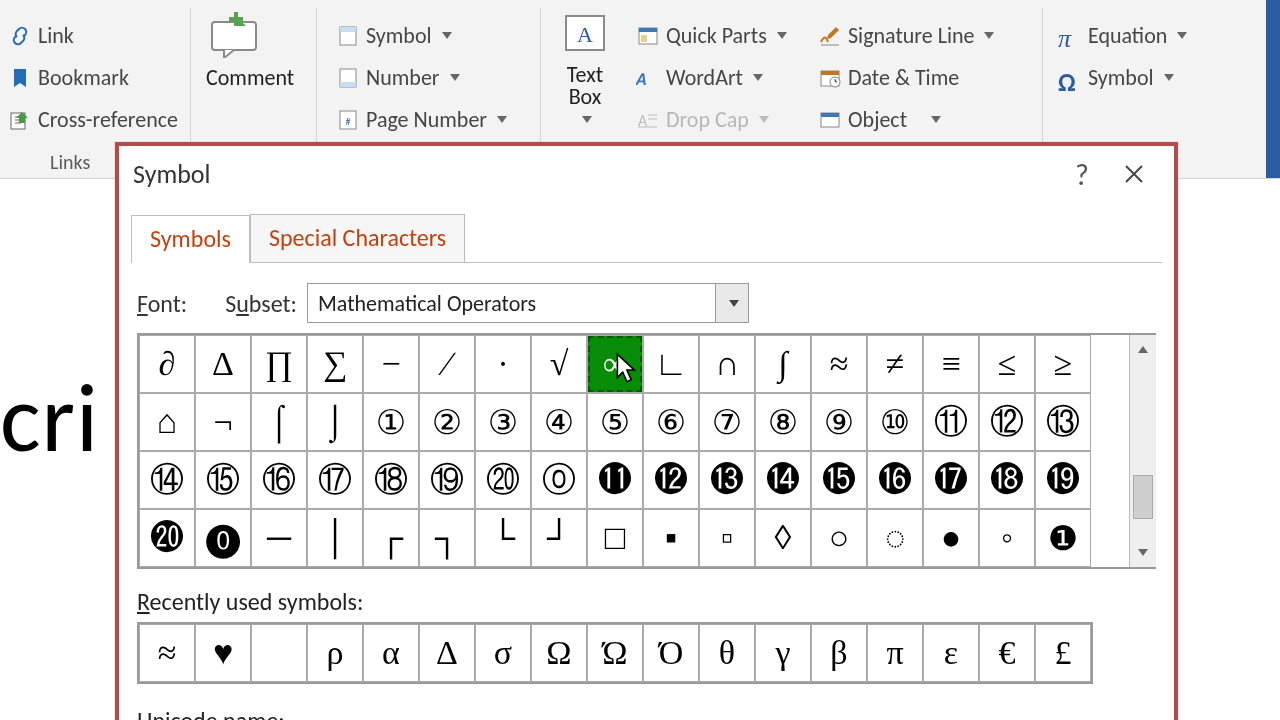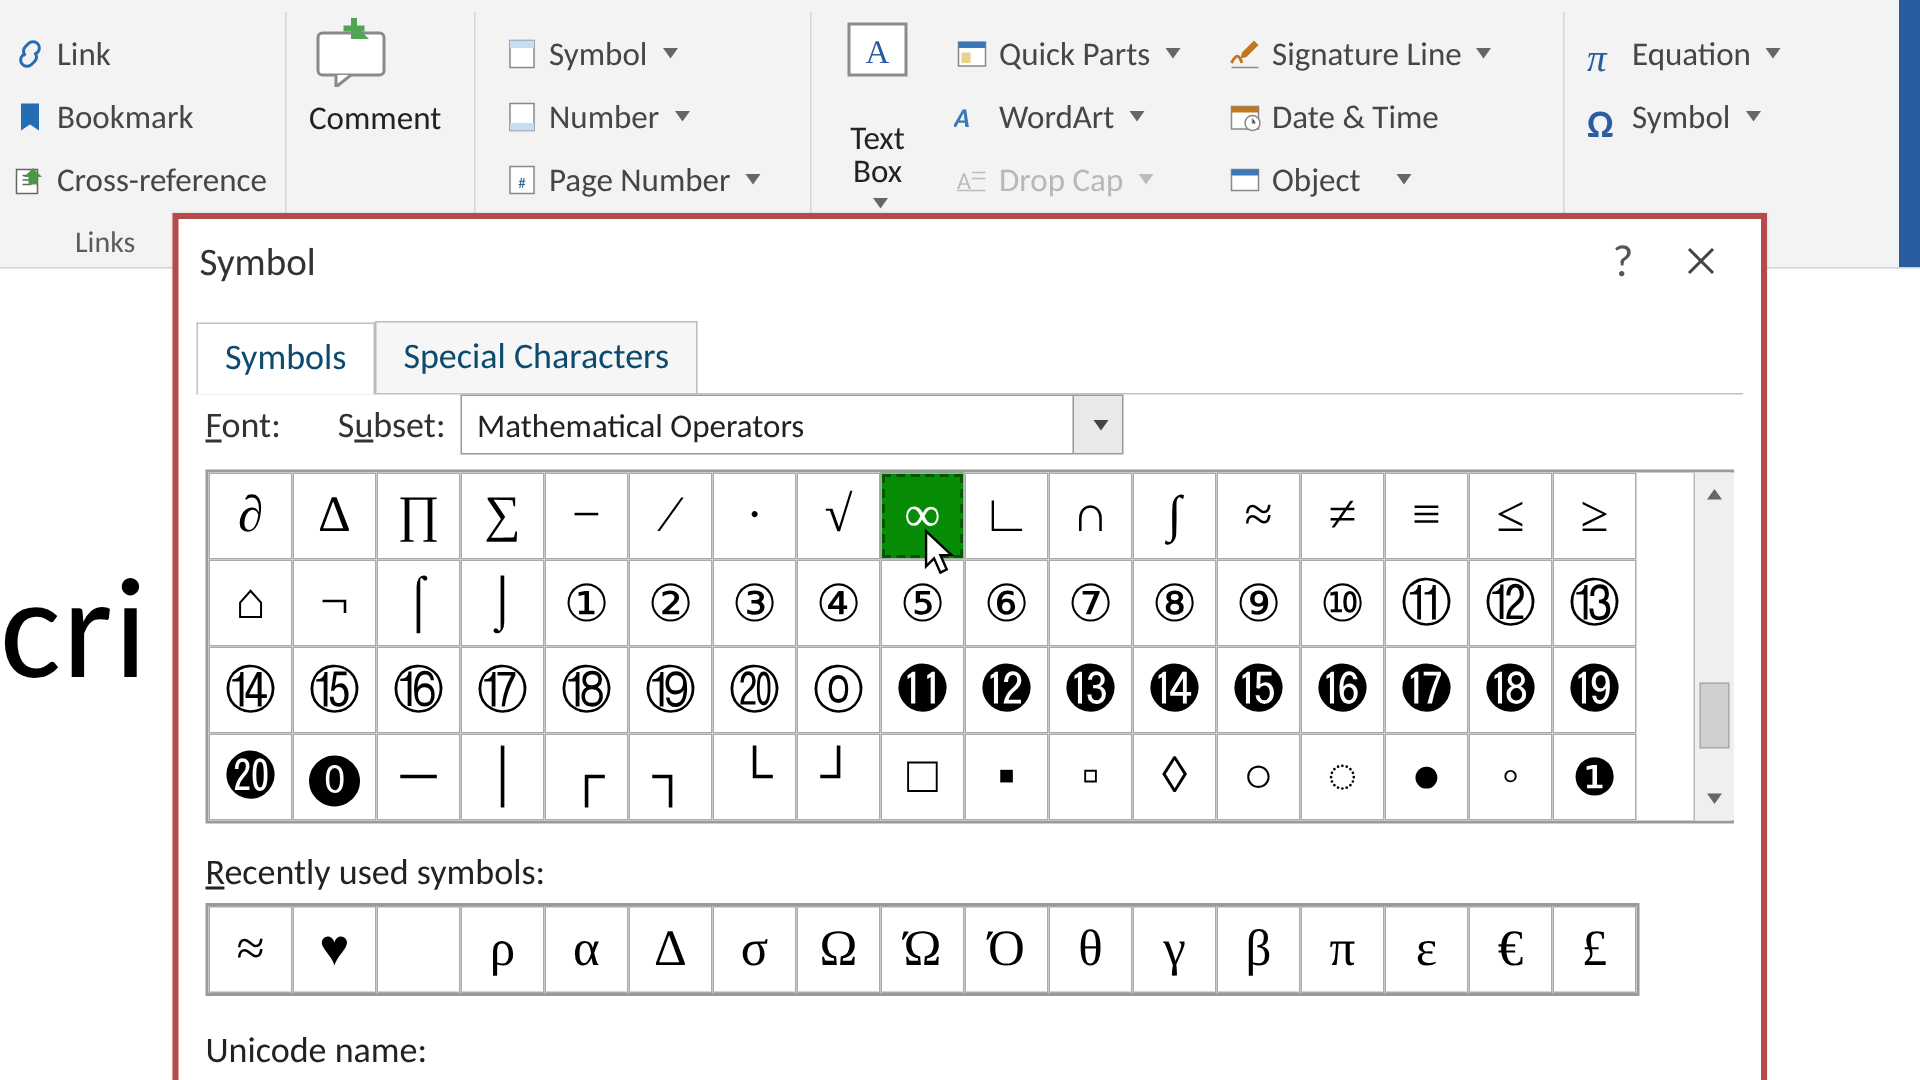--- a/index.html
+++ b/index.html
@@ -16,25 +16,25 @@
   
   .doc-text{position:absolute;left:0;top:360px;font-family:Calibri,Arial;font-size:96px;color:#000;letter-spacing:1px}
   
   .dlg{position:absolute;left:115px;top:142px;width:1055px;height:578px;background:#fff;border:4px solid #b44a4a;box-shadow:0 0 0 1px rgba(0,0,0,.05)}
   .dlg-titlebar{height:56px;display:flex;align-items:center;padding:0 14px;font-size:26px;color:#333}
   .dlg-titlebar .spacer{flex:1}
   .tb-btn{width:52px;height:56px;display:flex;align-items:center;justify-content:center;font-size:30px;color:#555;cursor:pointer}
   .tb-close{font-size:26px}
   
   .tabs{display:flex;gap:0;margin:12px 0 0 12px}
-  .tab{padding:8px 18px 10px;font-size:24px;border:1px solid #bbb;border-bottom:none;background:#f6f6f6;color:#0c4a6e;cursor:pointer}
+  .tab{padding:8px 18px 10px;font-size:24px;border:1px solid #bbb;border-bottom:none;background:#f6f6f6;color:#c2410c;cursor:pointer}
   .tab.active{background:#fff;border-color:#c0c0c0;position:relative;top:1px}
   .tabline{height:1px;background:#c0c0c0;margin:0 12px}
   
-  .row{display:flex;align-items:center;gap:10px;margin:0 18px 10px}
+  .row{display:flex;align-items:center;gap:10px;margin:20px 18px 10px}
   .lbl{font-size:24px;color:#333}
   .lbl u{text-decoration:underline}
   .combo{display:flex;align-items:center;border:1px solid #999;height:38px;background:#fff}
   .combo .val{padding:0 10px;font-size:22px;color:#222;white-space:nowrap;overflow:hidden}
   .combo .cbtn{width:32px;height:100%;border-left:1px solid #999;display:flex;align-items:center;justify-content:center;background:#e9e9e9;cursor:pointer}
   .combo .cbtn .arrow{border-top-color:#444}
   
   .gridwrap{position:relative;margin:6px 18px 0;border:2px solid #9a9a9a}
   .sgrid{display:grid;grid-template-columns:repeat(17,56px);grid-auto-rows:58px}
   .cell{border:1px solid #aaa;display:flex;align-items:center;justify-content:center;font-size:34px;font-family:"Segoe UI Symbol","Arial Unicode MS","Times New Roman",serif;color:#000;background:#fff;cursor:pointer;user-select:none}
@@ -129,21 +129,21 @@
     <span>Page Number</span>
       <span class="arrow"></span>
   </div>
   <div class="vsep" style="left:540px"></div>
 
   <div style="position:absolute;left:560px;top:10px;text-align:center">
     <svg width="50" height="48">
         <rect x="6" y="6" width="38" height="34" fill="#fff" stroke="#8b8b8b" stroke-width="2"></rect>
         <text x="25" y="32" text-anchor="middle" font-size="22" fill="#2a5ca0" font-family="Times New Roman">A</text>
       </svg>
-    <div style="font-size:22px;line-height:22px;margin-top:18px;white-space:pre">Text
+    <div style="font-size:22px;line-height:22px;margin-top:2px;white-space:pre">Text
 Box</div>
     <span class="arrow" style="display:inline-block;margin-top:2px"></span>
   </div>
 
   <div class="rib-item" style="left:636px;top:22px">
     <span class="ico">
         <svg viewBox="0 0 24 24">
           <rect x="3" y="4" width="18" height="16" fill="#fff" stroke="#888"></rect>
           <rect x="3" y="4" width="18" height="4" fill="#3b78b5"></rect>
           <rect x="5" y="11" width="6" height="7" fill="#ead18a"></rect>

